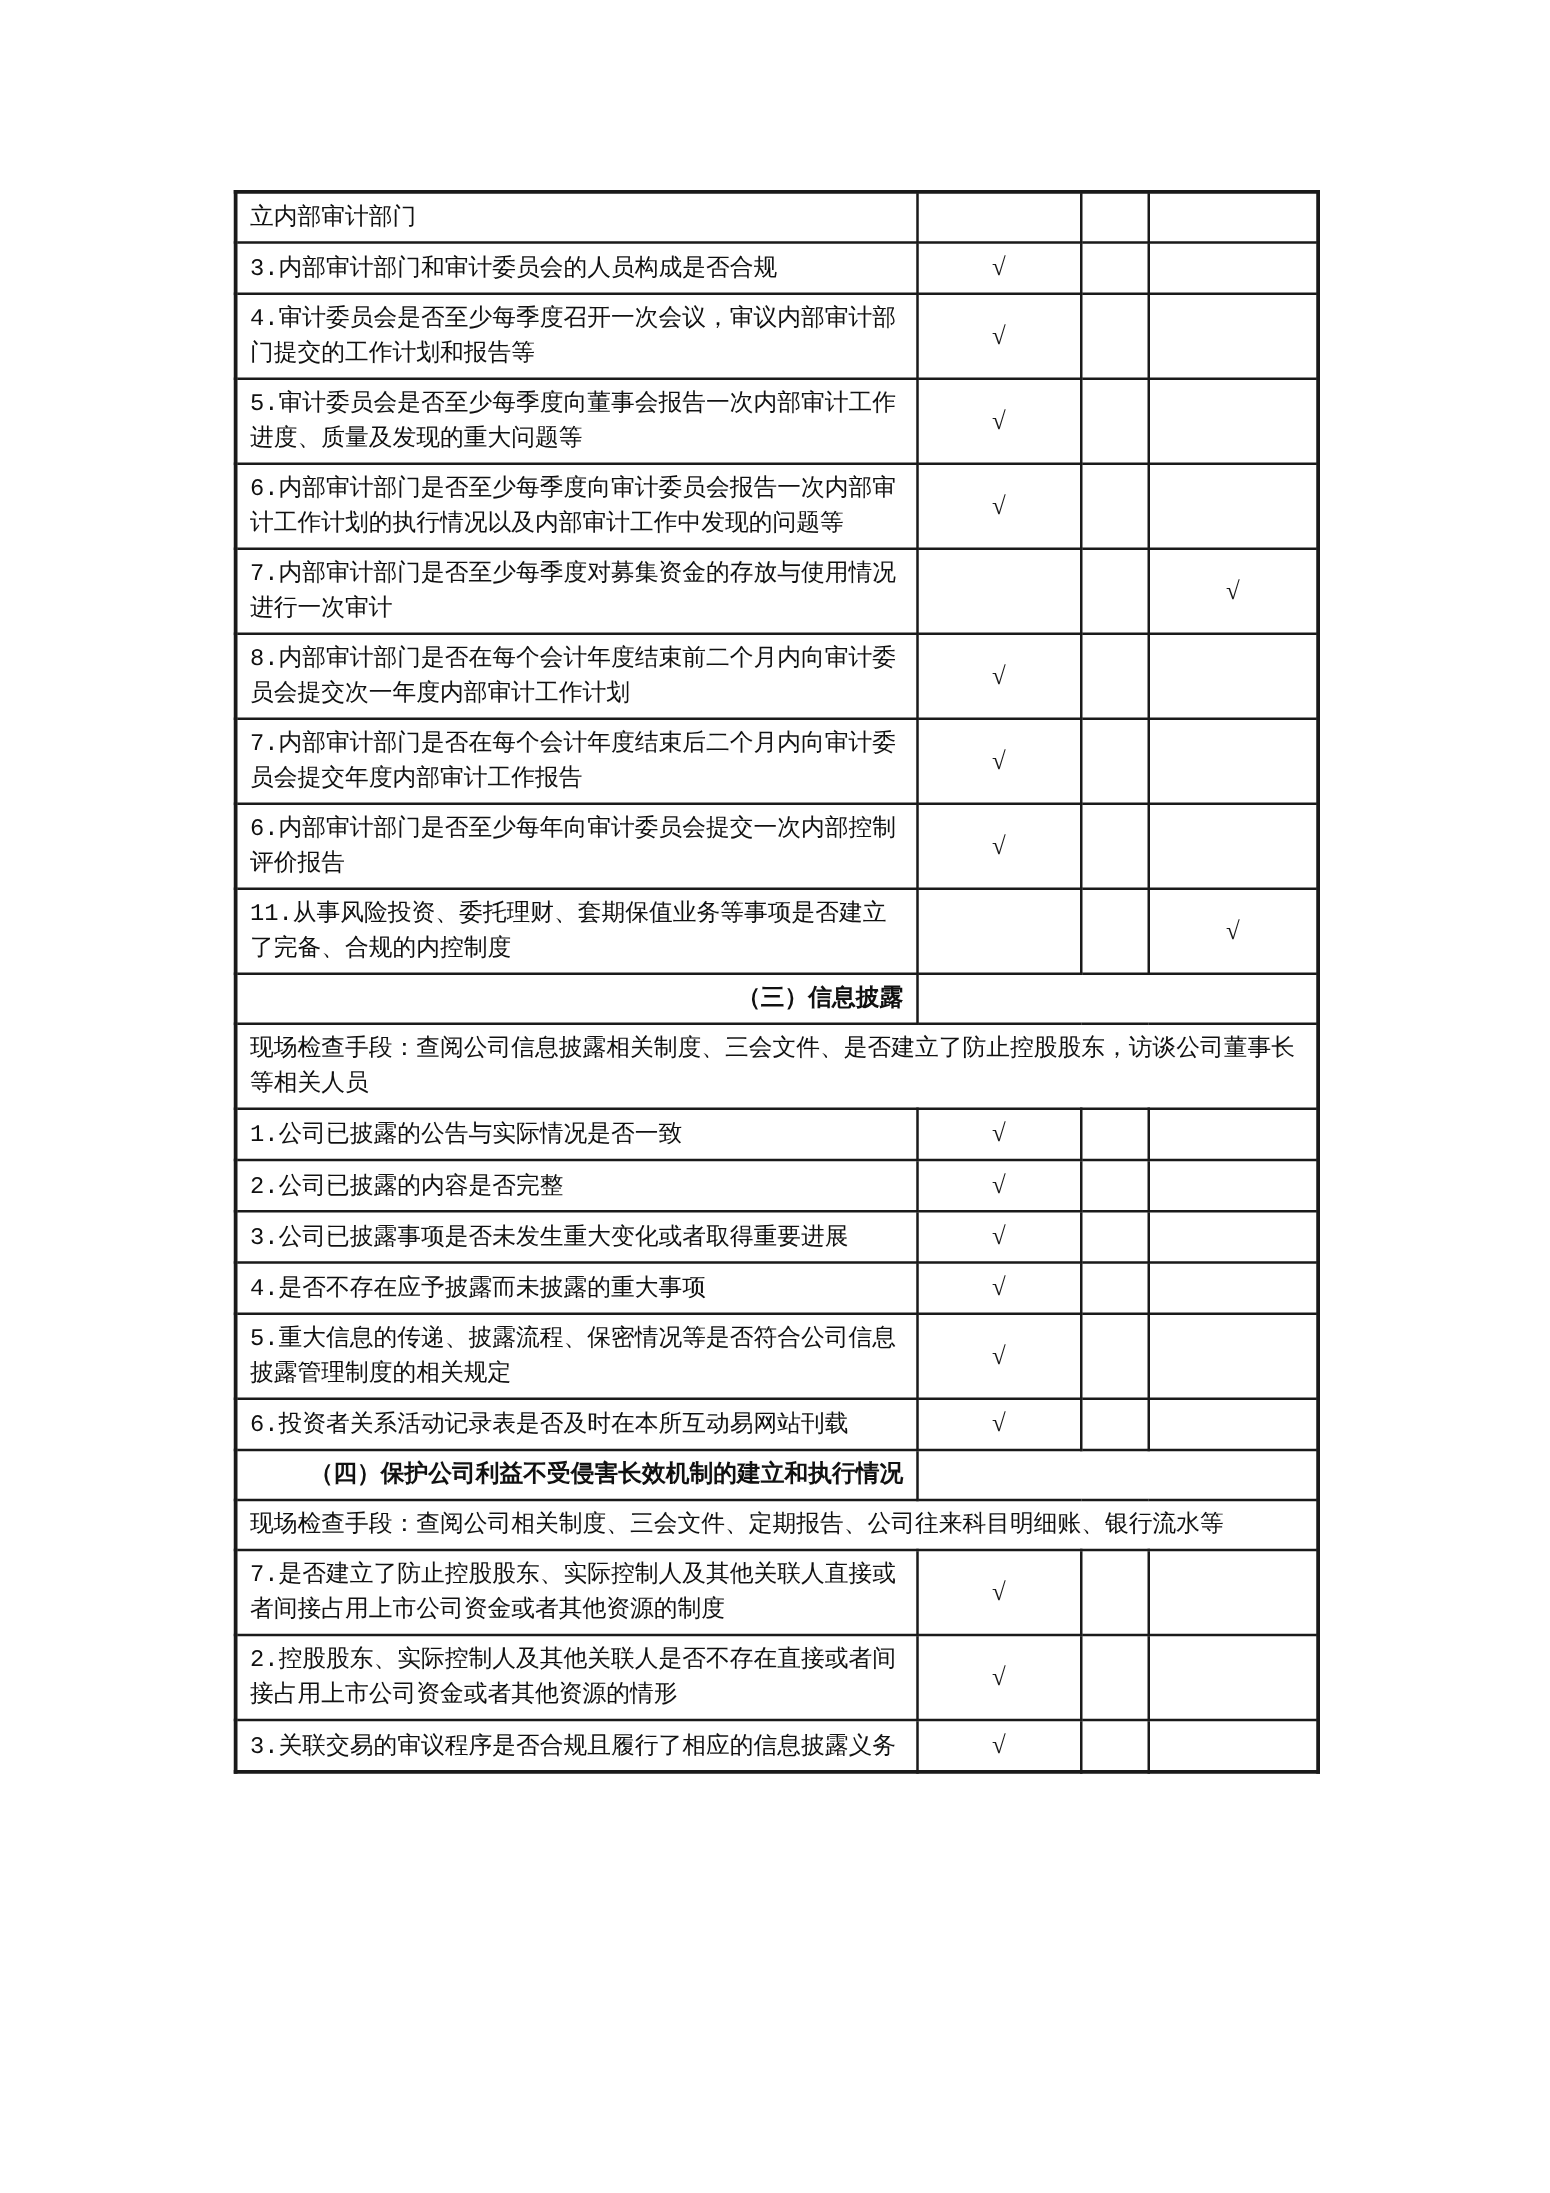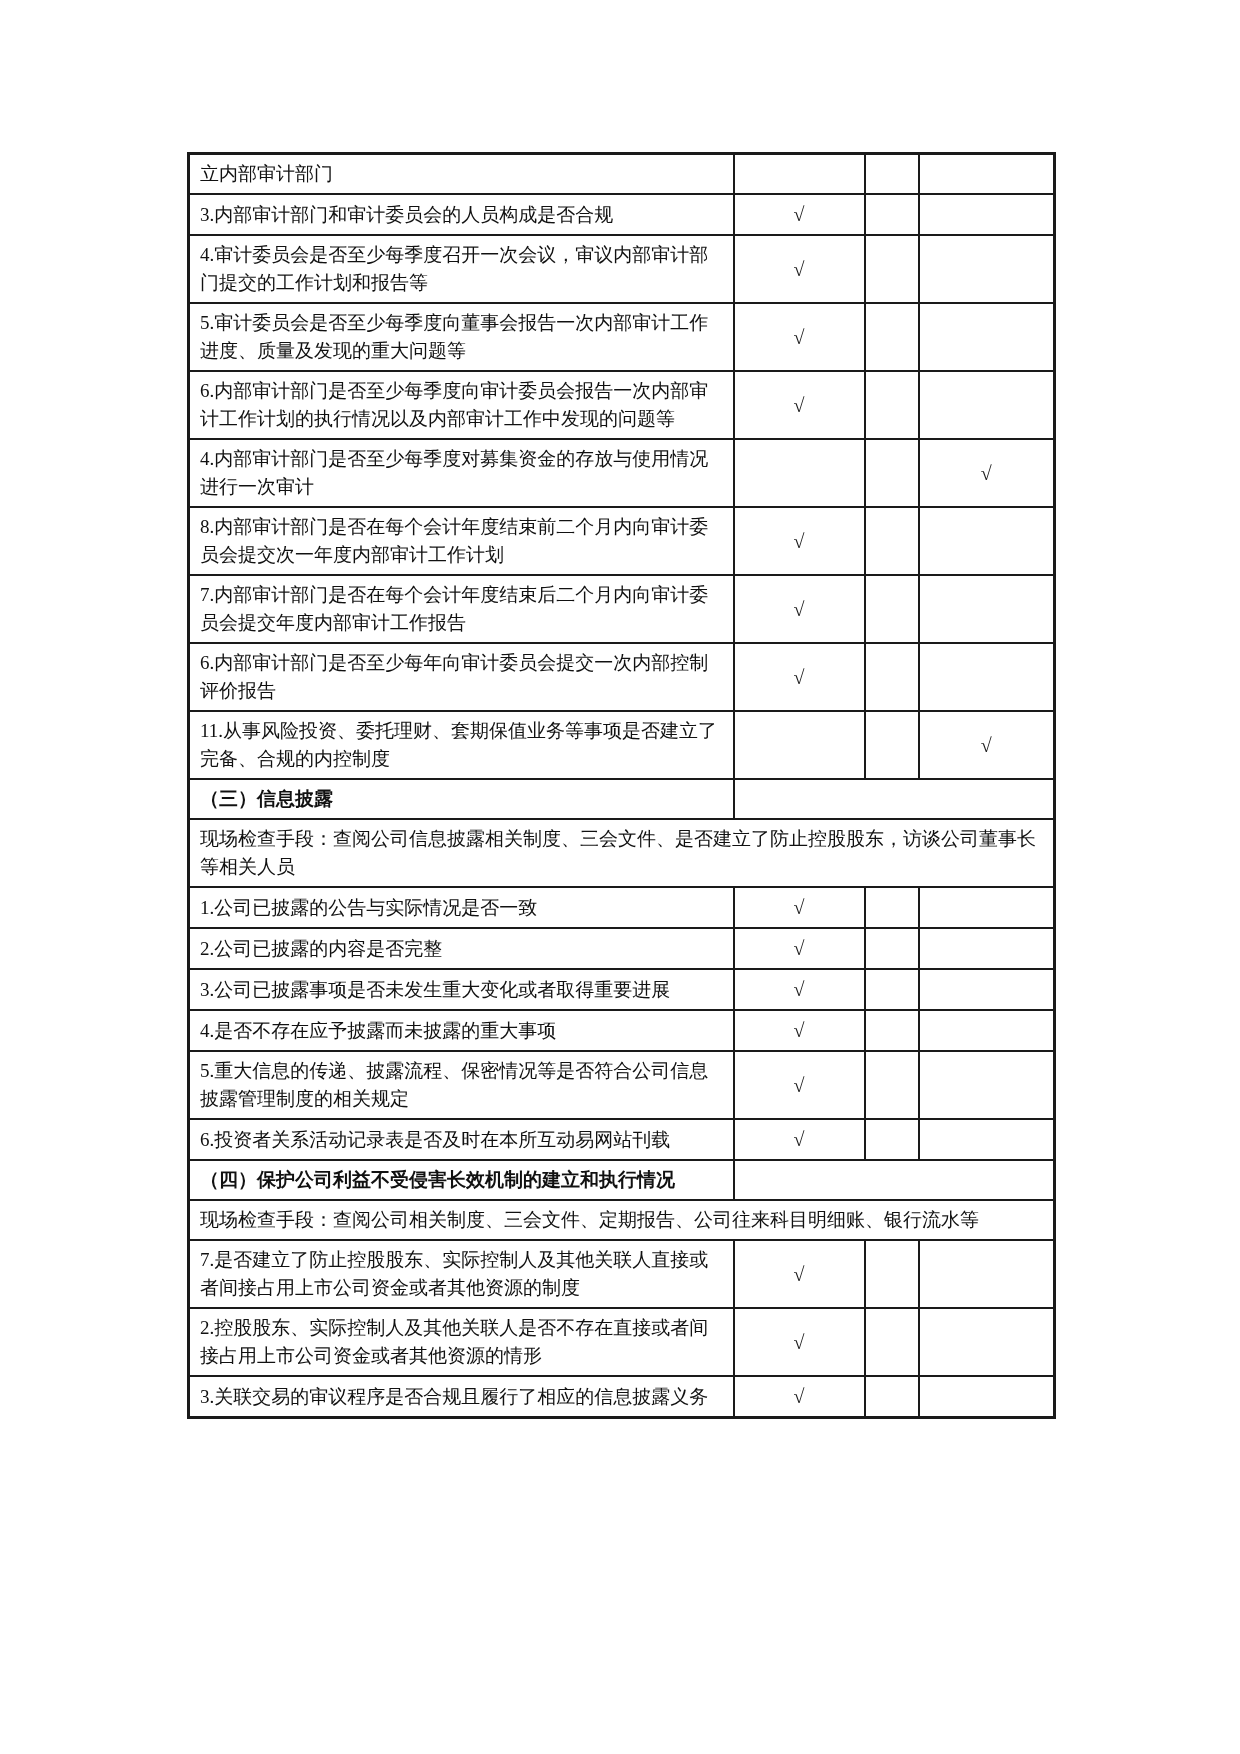--- a/index.html
+++ b/index.html
@@ -28,27 +28,29 @@
     border: 2px solid #1a1a1a;
     font-size: 19px;
     line-height: 28px;
     vertical-align: middle;
     padding: 5px 10px;
     word-break: break-all;
     overflow-wrap: anywhere;
   }
   td.cell-text {
     text-align: left;
+    font-family: Liberation Mono, monospace;
   }
   td.cell-check {
     text-align: center;
     padding: 5px 2px;
   }
   tr.row-section td {
     font-weight: bold;
+    text-align: right;
   }
   .check-mark {
     font-size: 20px;
     color: #1a1a1a;
   }
 </style>
 </head>
 <body>
 
 <div class="page">
@@ -84,21 +86,21 @@
           <td class="cell-check"></td>
           <td class="cell-check"></td>
         </tr>
         <tr class="row-item">
           <td class="cell-text">6.内部审计部门是否至少每季度向审计委员会报告一次内部审计工作计划的执行情况以及内部审计工作中发现的问题等</td>
           <td class="cell-check"><span class="check-mark">√</span></td>
           <td class="cell-check"></td>
           <td class="cell-check"></td>
         </tr>
         <tr class="row-item">
-          <td class="cell-text">4.内部审计部门是否至少每季度对募集资金的存放与使用情况进行一次审计</td>
+          <td class="cell-text">7.内部审计部门是否至少每季度对募集资金的存放与使用情况进行一次审计</td>
           <td class="cell-check"></td>
           <td class="cell-check"></td>
           <td class="cell-check"><span class="check-mark">√</span></td>
         </tr>
         <tr class="row-item">
           <td class="cell-text">8.内部审计部门是否在每个会计年度结束前二个月内向审计委员会提交次一年度内部审计工作计划</td>
           <td class="cell-check"><span class="check-mark">√</span></td>
           <td class="cell-check"></td>
           <td class="cell-check"></td>
         </tr>

